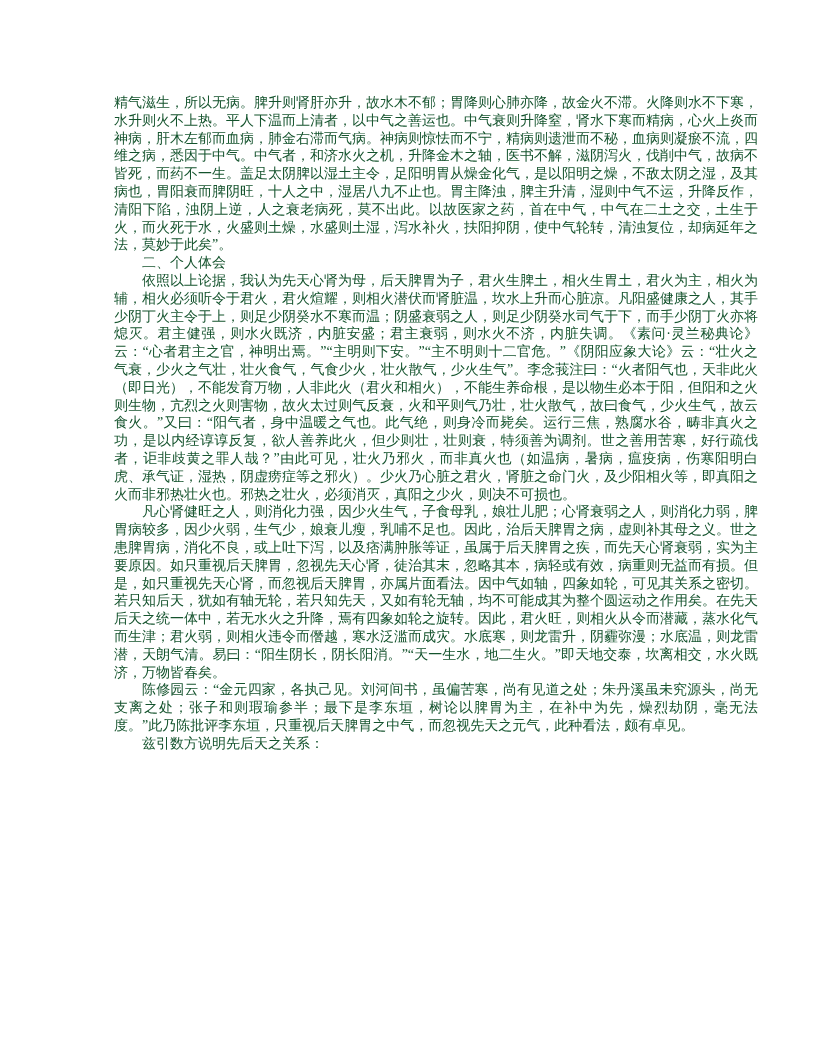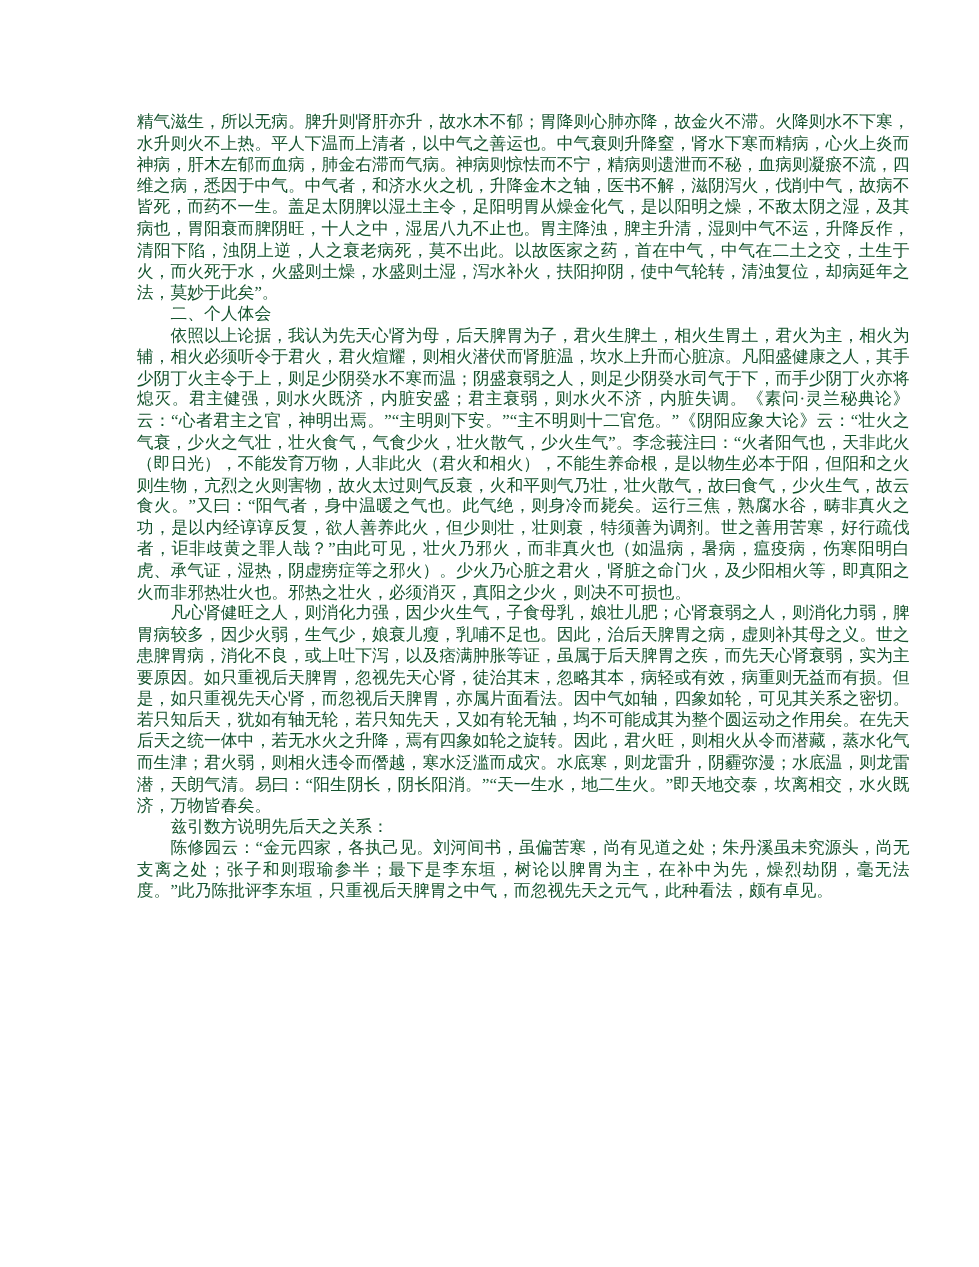--- a/index.html
+++ b/index.html
@@ -31,16 +31,16 @@
 </style>
 </head>
 <body>
 
 <div class="page">
   <div class="doc">
     <p>精气滋生，所以无病。脾升则肾肝亦升，故水木不郁；胃降则心肺亦降，故金火不滞。火降则水不下寒，水升则火不上热。平人下温而上清者，以中气之善运也。中气衰则升降窒，肾水下寒而精病，心火上炎而神病，肝木左郁而血病，肺金右滞而气病。神病则惊怯而不宁，精病则遗泄而不秘，血病则凝瘀不流，四维之病，悉因于中气。中气者，和济水火之机，升降金木之轴，医书不解，滋阴泻火，伐削中气，故病不皆死，而药不一生。盖足太阴脾以湿土主令，足阳明胃从燥金化气，是以阳明之燥，不敌太阴之湿，及其病也，胃阳衰而脾阴旺，十人之中，湿居八九不止也。胃主降浊，脾主升清，湿则中气不运，升降反作，清阳下陷，浊阴上逆，人之衰老病死，莫不出此。以故医家之药，首在中气，中气在二土之交，土生于火，而火死于水，火盛则土燥，水盛则土湿，泻水补火，扶阳抑阴，使中气轮转，清浊复位，却病延年之法，莫妙于此矣”。</p>
     <p class="indent">二、个人体会</p>
     <p class="indent">依照以上论据，我认为先天心肾为母，后天脾胃为子，君火生脾土，相火生胃土，君火为主，相火为辅，相火必须听令于君火，君火煊耀，则相火潜伏而肾脏温，坎水上升而心脏凉。凡阳盛健康之人，其手少阴丁火主令于上，则足少阴癸水不寒而温；阴盛衰弱之人，则足少阴癸水司气于下，而手少阴丁火亦将熄灭。君主健强，则水火既济，内脏安盛；君主衰弱，则水火不济，内脏失调。《素问·灵兰秘典论》云：“心者君主之官，神明出焉。”“主明则下安。”“主不明则十二官危。”《阴阳应象大论》云：“壮火之气衰，少火之气壮，壮火食气，气食少火，壮火散气，少火生气”。李念莪注曰：“火者阳气也，天非此火（即日光），不能发育万物，人非此火（君火和相火），不能生养命根，是以物生必本于阳，但阳和之火则生物，亢烈之火则害物，故火太过则气反衰，火和平则气乃壮，壮火散气，故曰食气，少火生气，故云食火。”又曰：“阳气者，身中温暖之气也。此气绝，则身冷而毙矣。运行三焦，熟腐水谷，畴非真火之功，是以内经谆谆反复，欲人善养此火，但少则壮，壮则衰，特须善为调剂。世之善用苦寒，好行疏伐者，讵非歧黄之罪人哉？”由此可见，壮火乃邪火，而非真火也（如温病，暑病，瘟疫病，伤寒阳明白虎、承气证，湿热，阴虚痨症等之邪火）。少火乃心脏之君火，肾脏之命门火，及少阳相火等，即真阳之火而非邪热壮火也。邪热之壮火，必须消灭，真阳之少火，则决不可损也。</p>
     <p class="indent">凡心肾健旺之人，则消化力强，因少火生气，子食母乳，娘壮儿肥；心肾衰弱之人，则消化力弱，脾胃病较多，因少火弱，生气少，娘衰儿瘦，乳哺不足也。因此，治后天脾胃之病，虚则补其母之义。世之患脾胃病，消化不良，或上吐下泻，以及痞满肿胀等证，虽属于后天脾胃之疾，而先天心肾衰弱，实为主要原因。如只重视后天脾胃，忽视先天心肾，徒治其末，忽略其本，病轻或有效，病重则无益而有损。但是，如只重视先天心肾，而忽视后天脾胃，亦属片面看法。因中气如轴，四象如轮，可见其关系之密切。若只知后天，犹如有轴无轮，若只知先天，又如有轮无轴，均不可能成其为整个圆运动之作用矣。在先天后天之统一体中，若无水火之升降，焉有四象如轮之旋转。因此，君火旺，则相火从令而潜藏，蒸水化气而生津；君火弱，则相火违令而僭越，寒水泛滥而成灾。水底寒，则龙雷升，阴霾弥漫；水底温，则龙雷潜，天朗气清。易曰：“阳生阴长，阴长阳消。”“天一生水，地二生火。”即天地交泰，坎离相交，水火既济，万物皆春矣。</p>
+    <p class="indent">陈修园云：“金元四家，各执己见。刘河间书，虽偏苦寒，尚有见道之处；朱丹溪虽未究源头，尚无支离之处；张子和则瑕瑜参半；最下是李东垣，树论以脾胃为主，在补中为先，燥烈劫阴，毫无法度。”此乃陈批评李东垣，只重视后天脾胃之中气，而忽视先天之元气，此种看法，颇有卓见。</p>
     <p class="indent">兹引数方说明先后天之关系：</p>
-    <p class="indent">陈修园云：“金元四家，各执己见。刘河间书，虽偏苦寒，尚有见道之处；朱丹溪虽未究源头，尚无支离之处；张子和则瑕瑜参半；最下是李东垣，树论以脾胃为主，在补中为先，燥烈劫阴，毫无法度。”此乃陈批评李东垣，只重视后天脾胃之中气，而忽视先天之元气，此种看法，颇有卓见。</p>
   </div>
 </div>
 
 </body></html>

